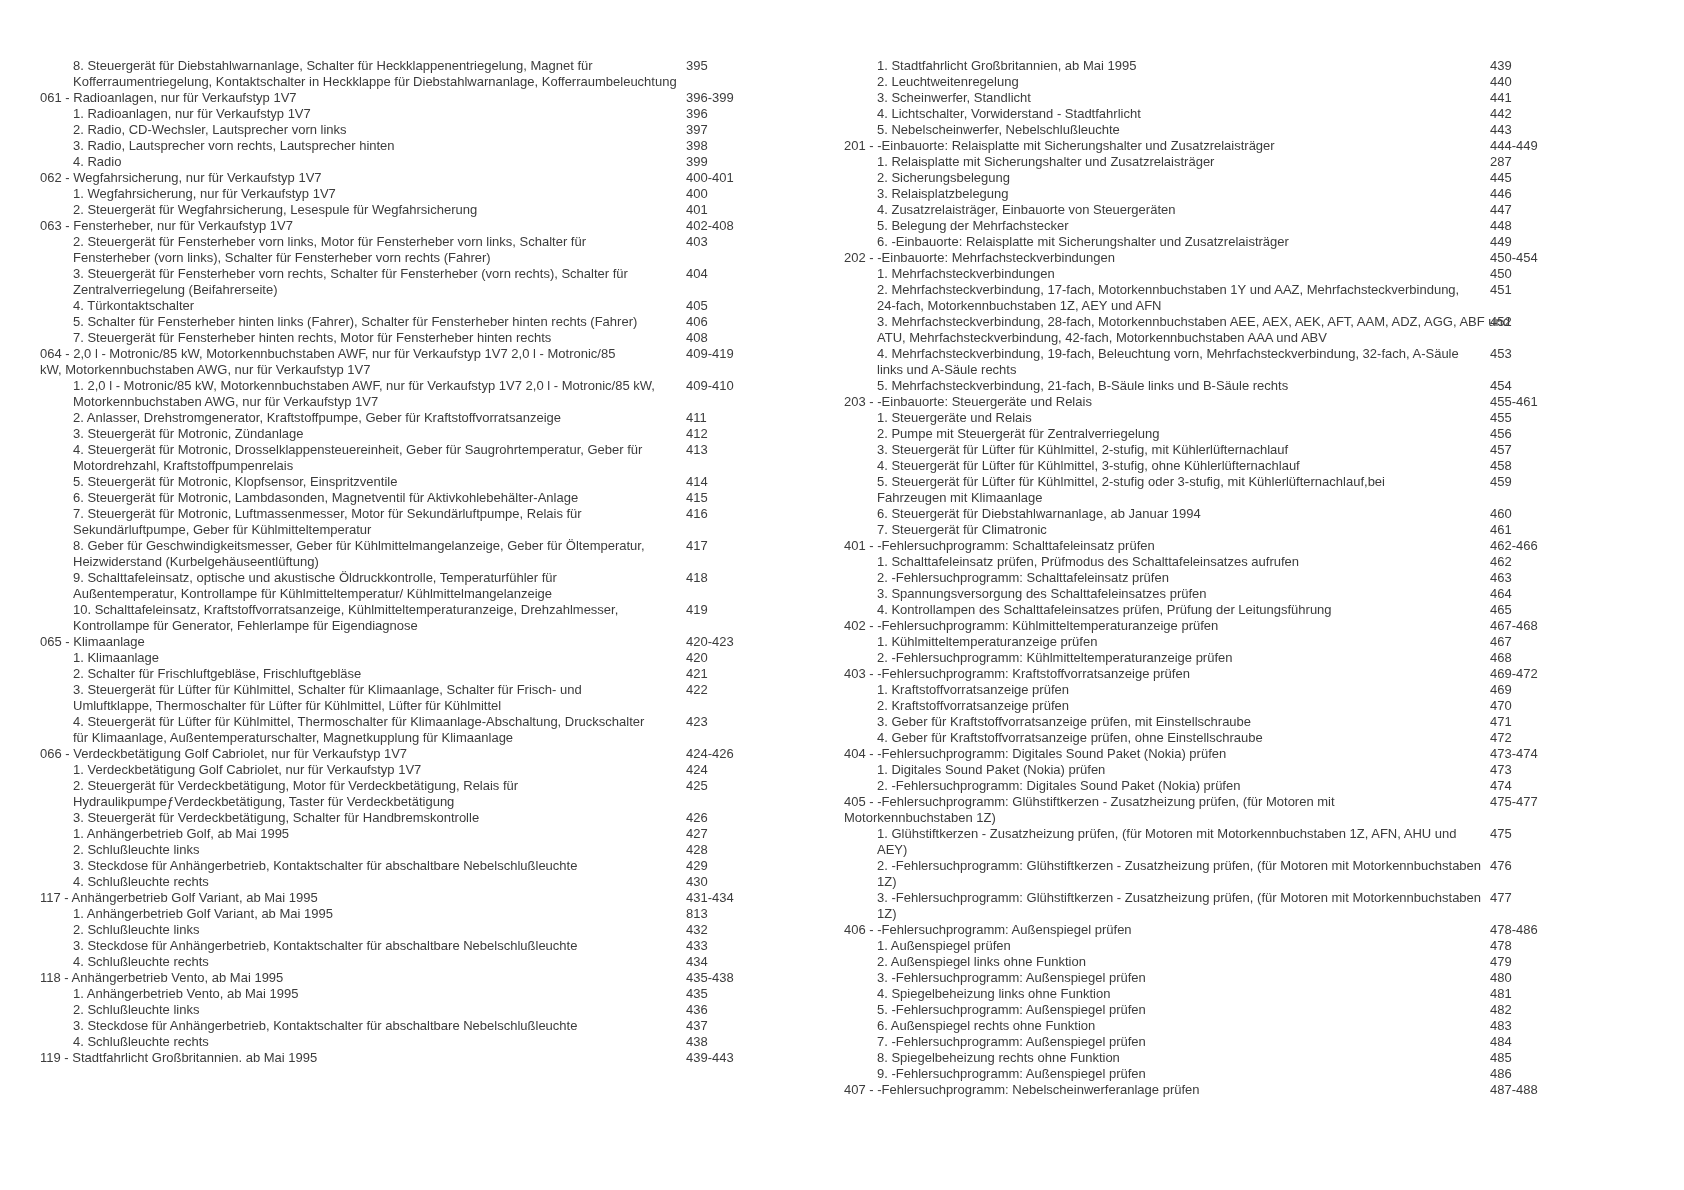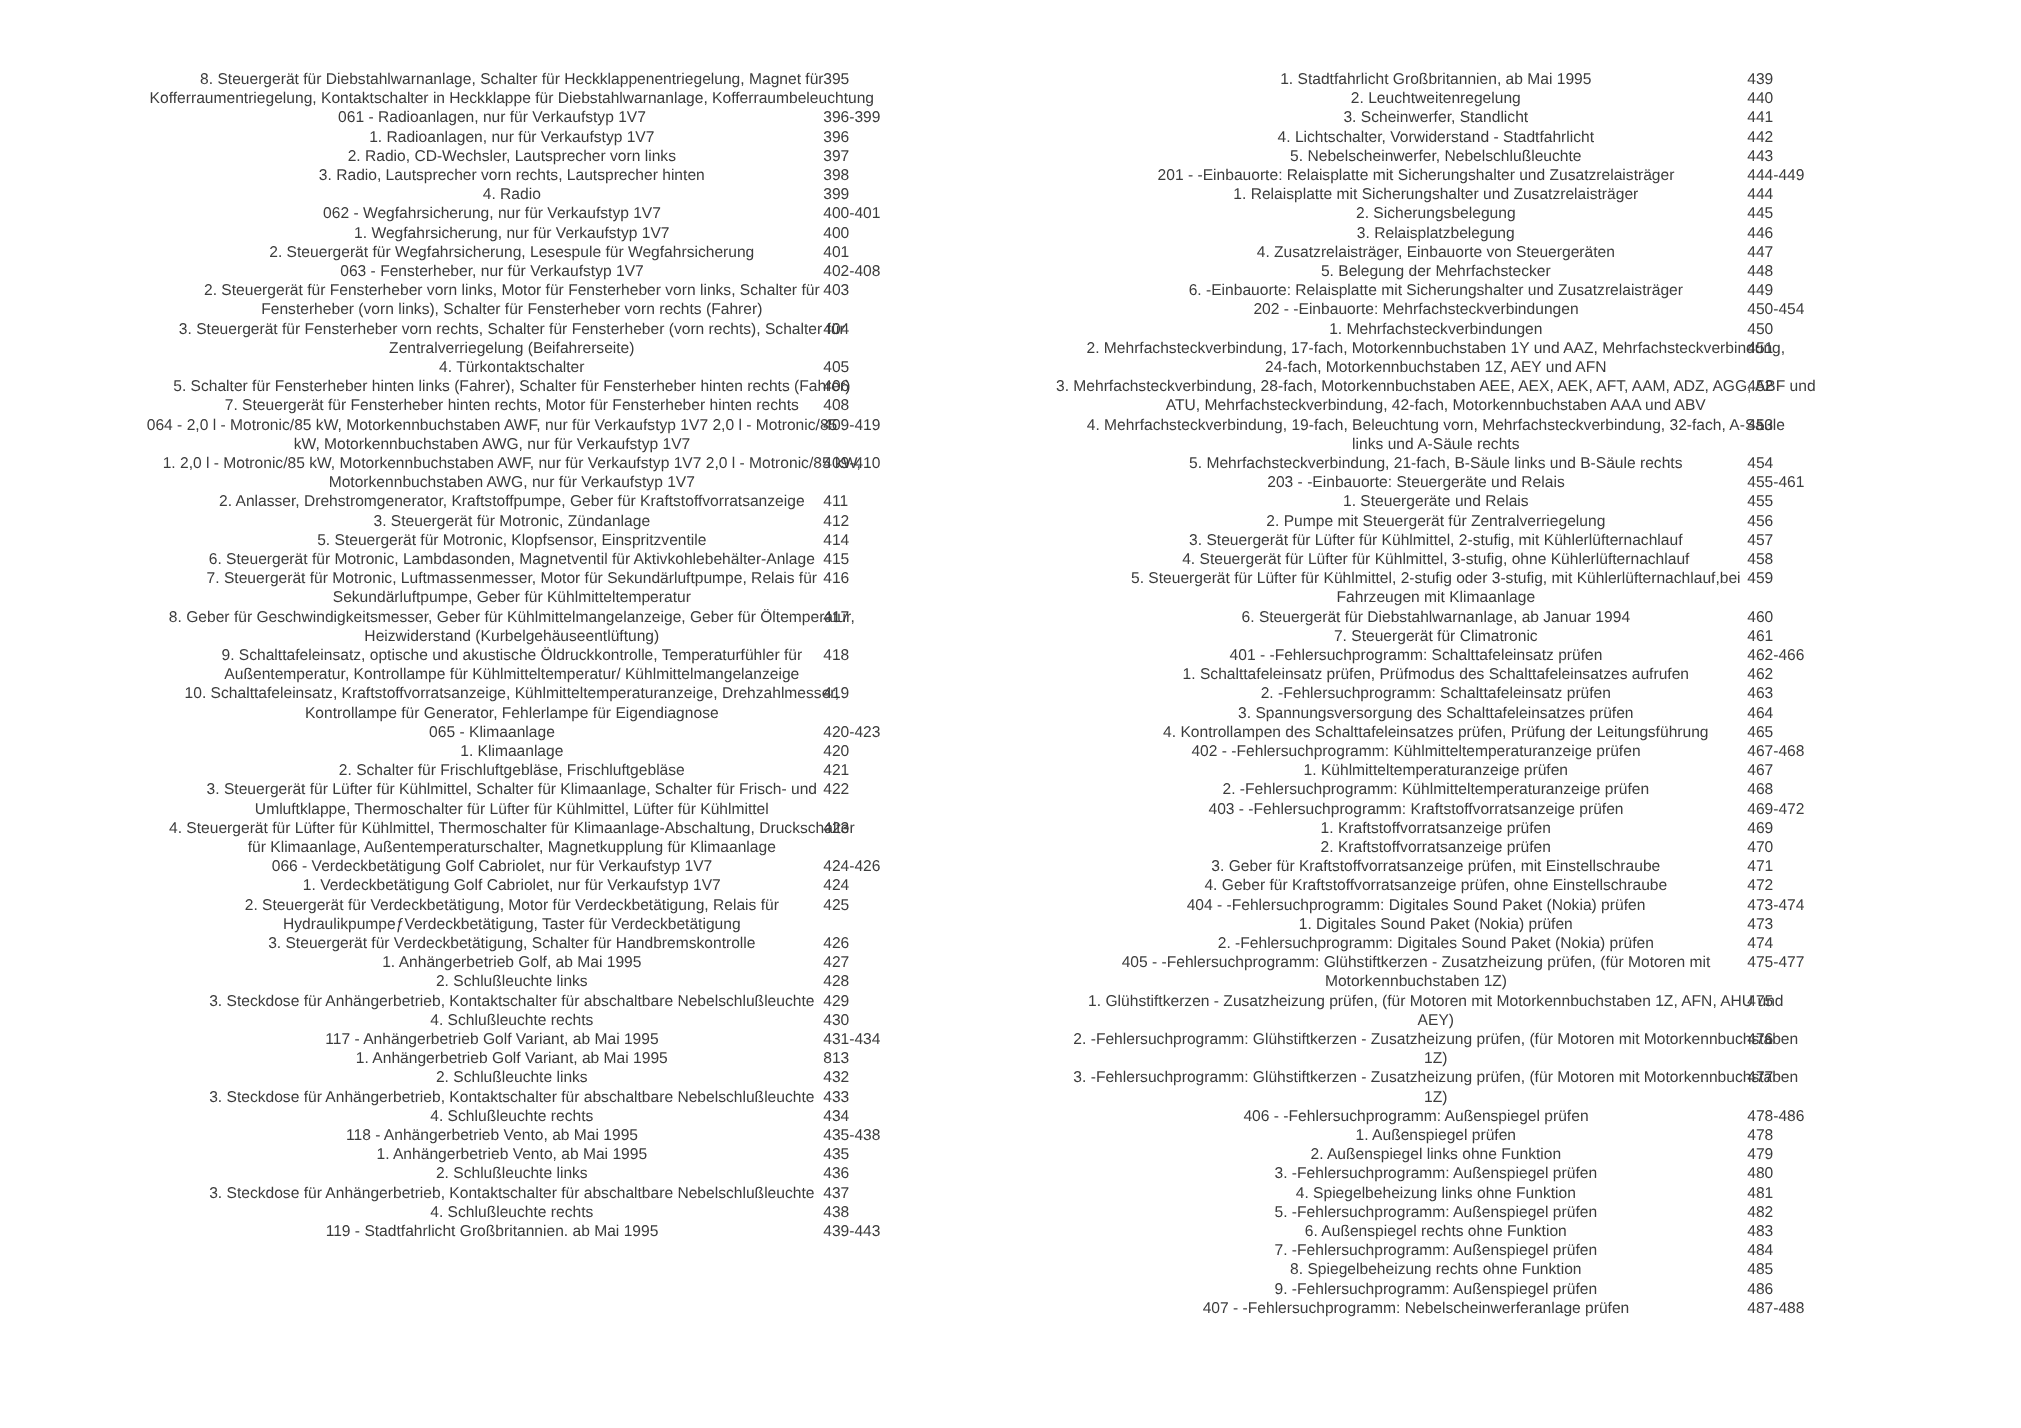--- a/index.html
+++ b/index.html
@@ -4,27 +4,26 @@
 <style>
   html, body { margin: 0; padding: 0; }
   body {
     width: 1684px;
     height: 1190px;
     background: #ffffff;
     overflow: hidden;
   }
   #toc {
     display: flex;
-    gap: 30px;
+    gap: 64px;
     padding: 58px 0 0 40px;
     font-family: "Liberation Sans", "DejaVu Sans", sans-serif;
     font-size: 13px;
     line-height: 16px;
     color: #3c3c3c;
-    text-align: center;
   }
   .col { width: 740px; flex: none; }
   .entry { position: relative; }
   .entry .text { white-space: pre; }
   .entry.lvl1 .text { padding-left: 33px; }
   .entry .num {
     position: absolute;
     left: 646px;
     top: 0;
     white-space: pre;
@@ -110,20 +109,25 @@
       </div>
       <div class="entry lvl1">
         <div class="text">2. Anlasser, Drehstromgenerator, Kraftstoffpumpe, Geber für Kraftstoffvorratsanzeige</div>
         <div class="num">411</div>
       </div>
       <div class="entry lvl1">
         <div class="text">3. Steuergerät für Motronic, Zündanlage</div>
         <div class="num">412</div>
       </div>
       <div class="entry lvl1">
+        <div class="text">4. Steuergerät für Motronic, Drosselklappensteuereinheit, Geber für Saugrohrtemperatur, Geber für
+Motordrehzahl, Kraftstoffpumpenrelais</div>
+        <div class="num">413</div>
+      </div>
+      <div class="entry lvl1">
         <div class="text">5. Steuergerät für Motronic, Klopfsensor, Einspritzventile</div>
         <div class="num">414</div>
       </div>
       <div class="entry lvl1">
         <div class="text">6. Steuergerät für Motronic, Lambdasonden, Magnetventil für Aktivkohlebehälter-Anlage</div>
         <div class="num">415</div>
       </div>
       <div class="entry lvl1">
         <div class="text">7. Steuergerät für Motronic, Luftmassenmesser, Motor für Sekundärluftpumpe, Relais für
 Sekundärluftpumpe, Geber für Kühlmitteltemperatur</div>
@@ -264,21 +268,21 @@
       <div class="entry lvl1">
         <div class="text">5. Nebelscheinwerfer, Nebelschlußleuchte</div>
         <div class="num">443</div>
       </div>
       <div class="entry lvl0">
         <div class="text">201 - -Einbauorte: Relaisplatte mit Sicherungshalter und Zusatzrelaisträger</div>
         <div class="num">444-449</div>
       </div>
       <div class="entry lvl1">
         <div class="text">1. Relaisplatte mit Sicherungshalter und Zusatzrelaisträger</div>
-        <div class="num">444</div>
+        <div class="num">287</div>
       </div>
       <div class="entry lvl1">
         <div class="text">2. Sicherungsbelegung</div>
         <div class="num">445</div>
       </div>
       <div class="entry lvl1">
         <div class="text">3. Relaisplatzbelegung</div>
         <div class="num">446</div>
       </div>
       <div class="entry lvl1">

